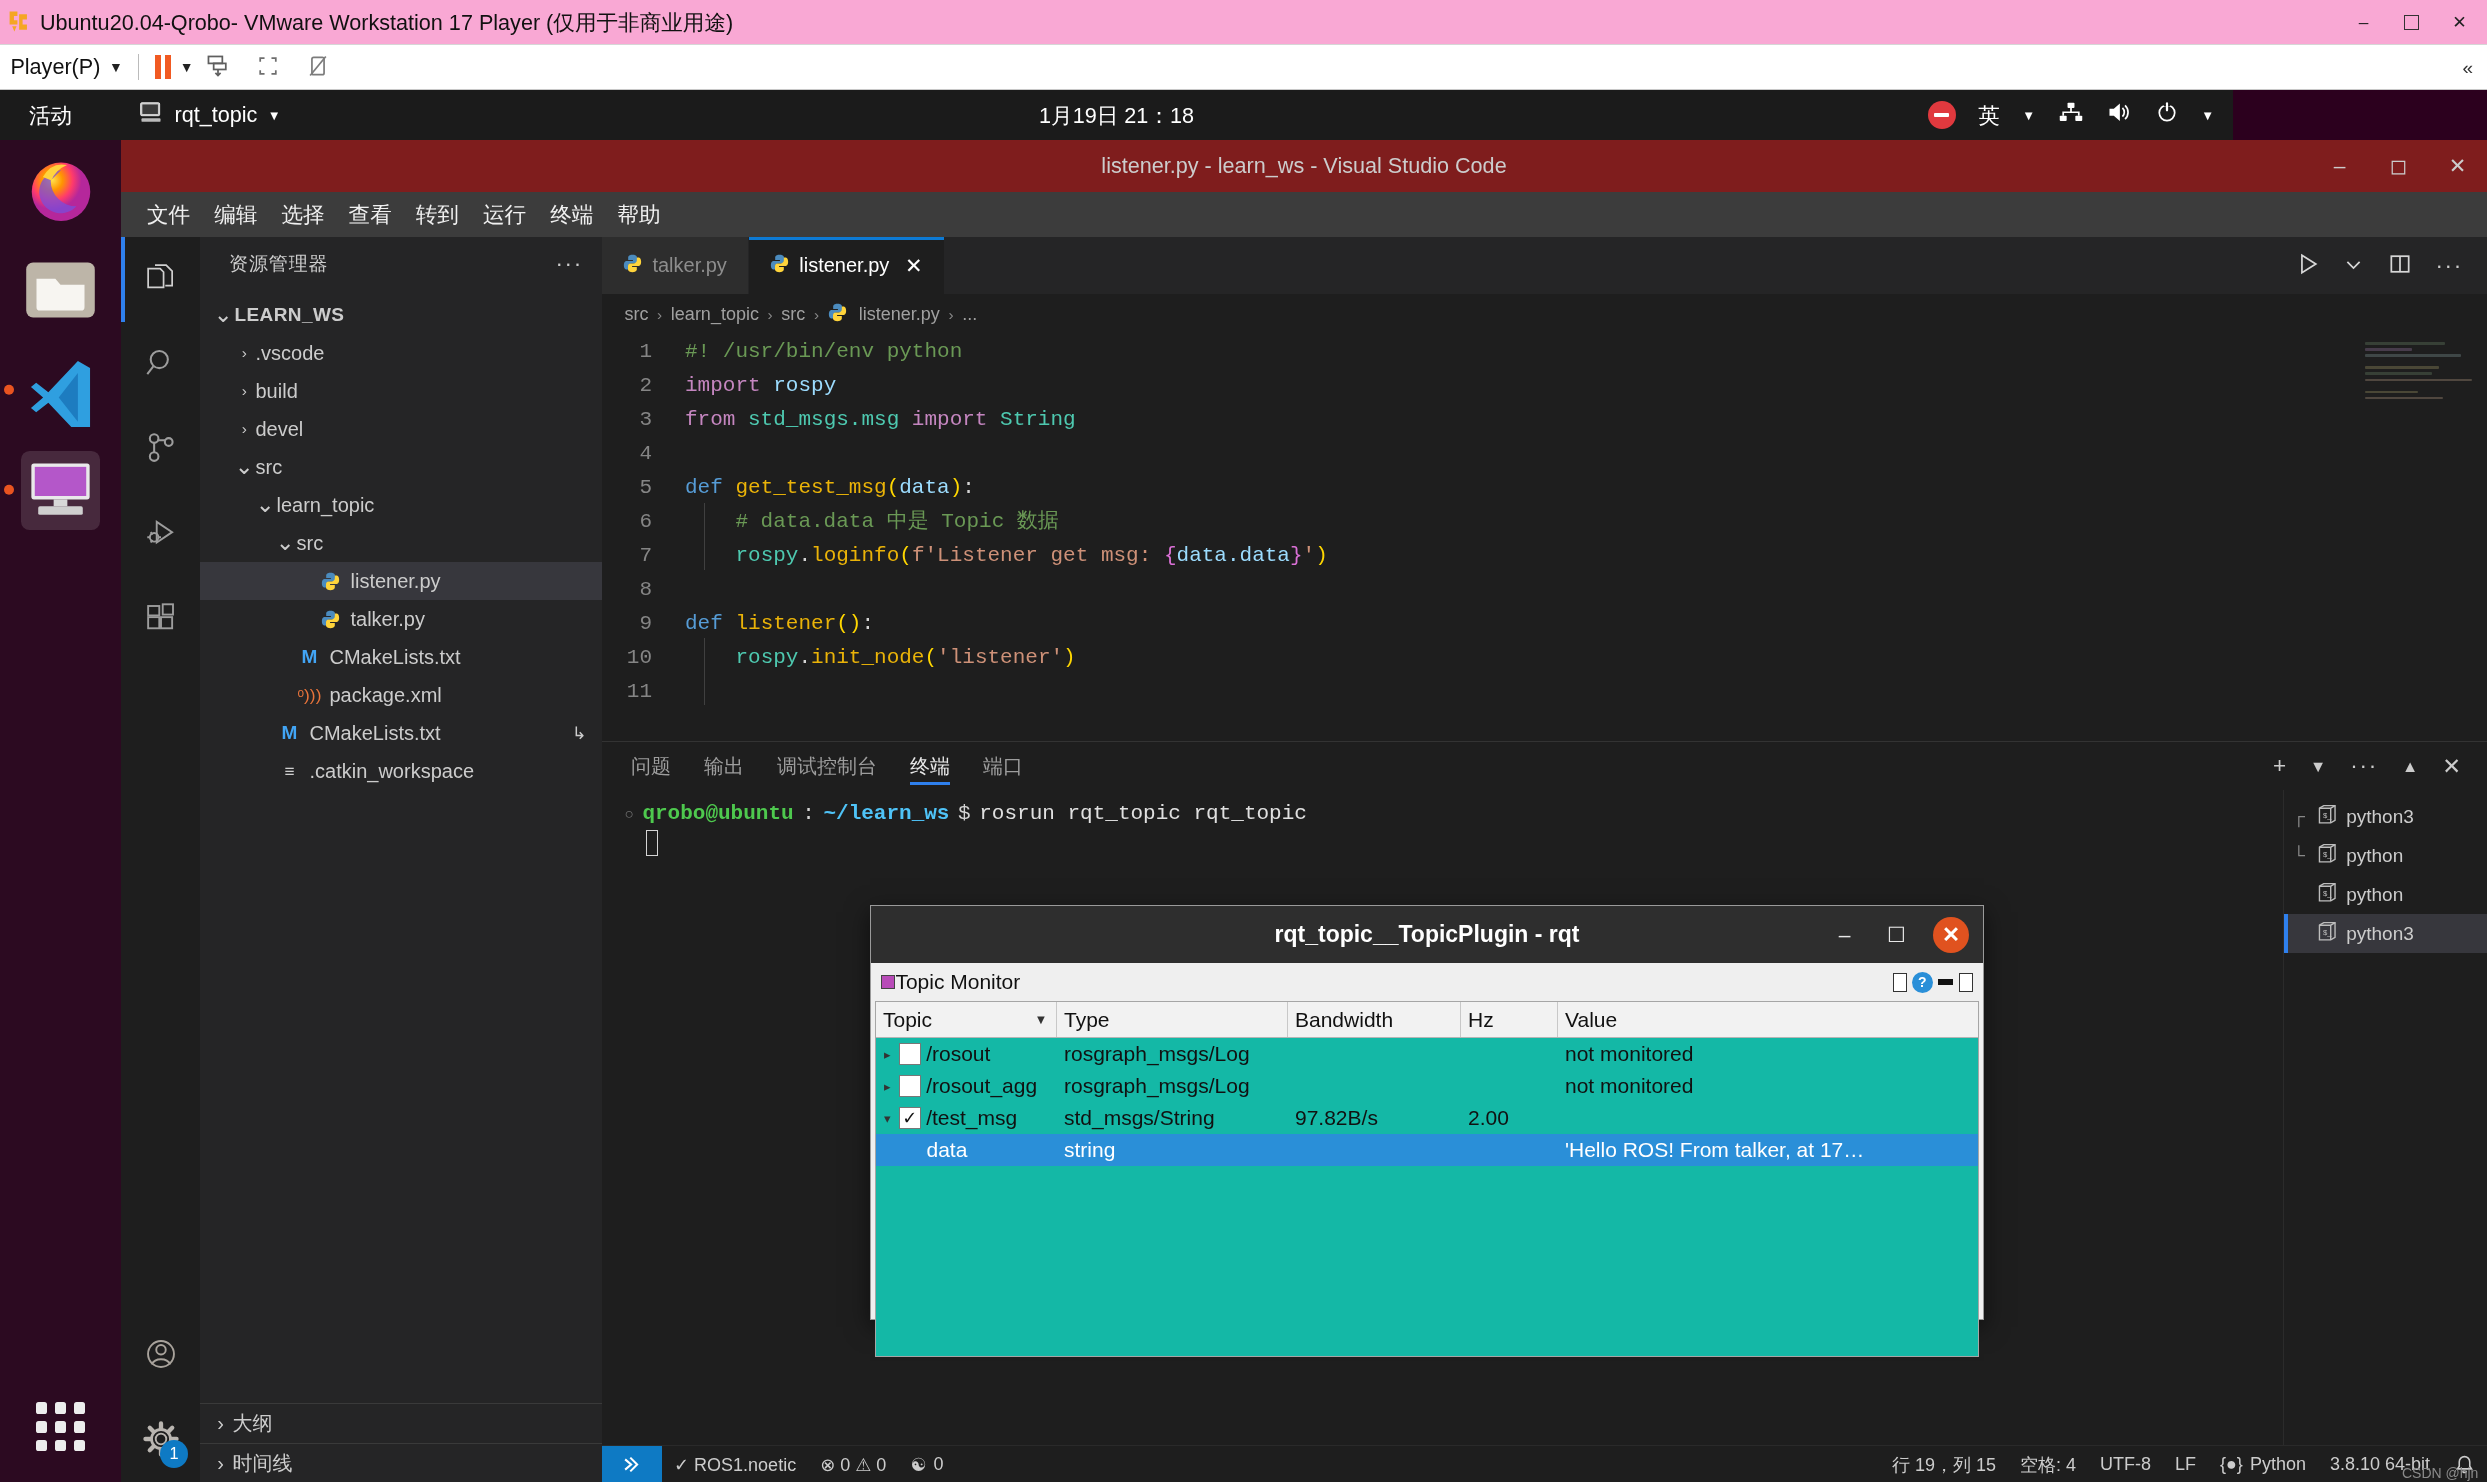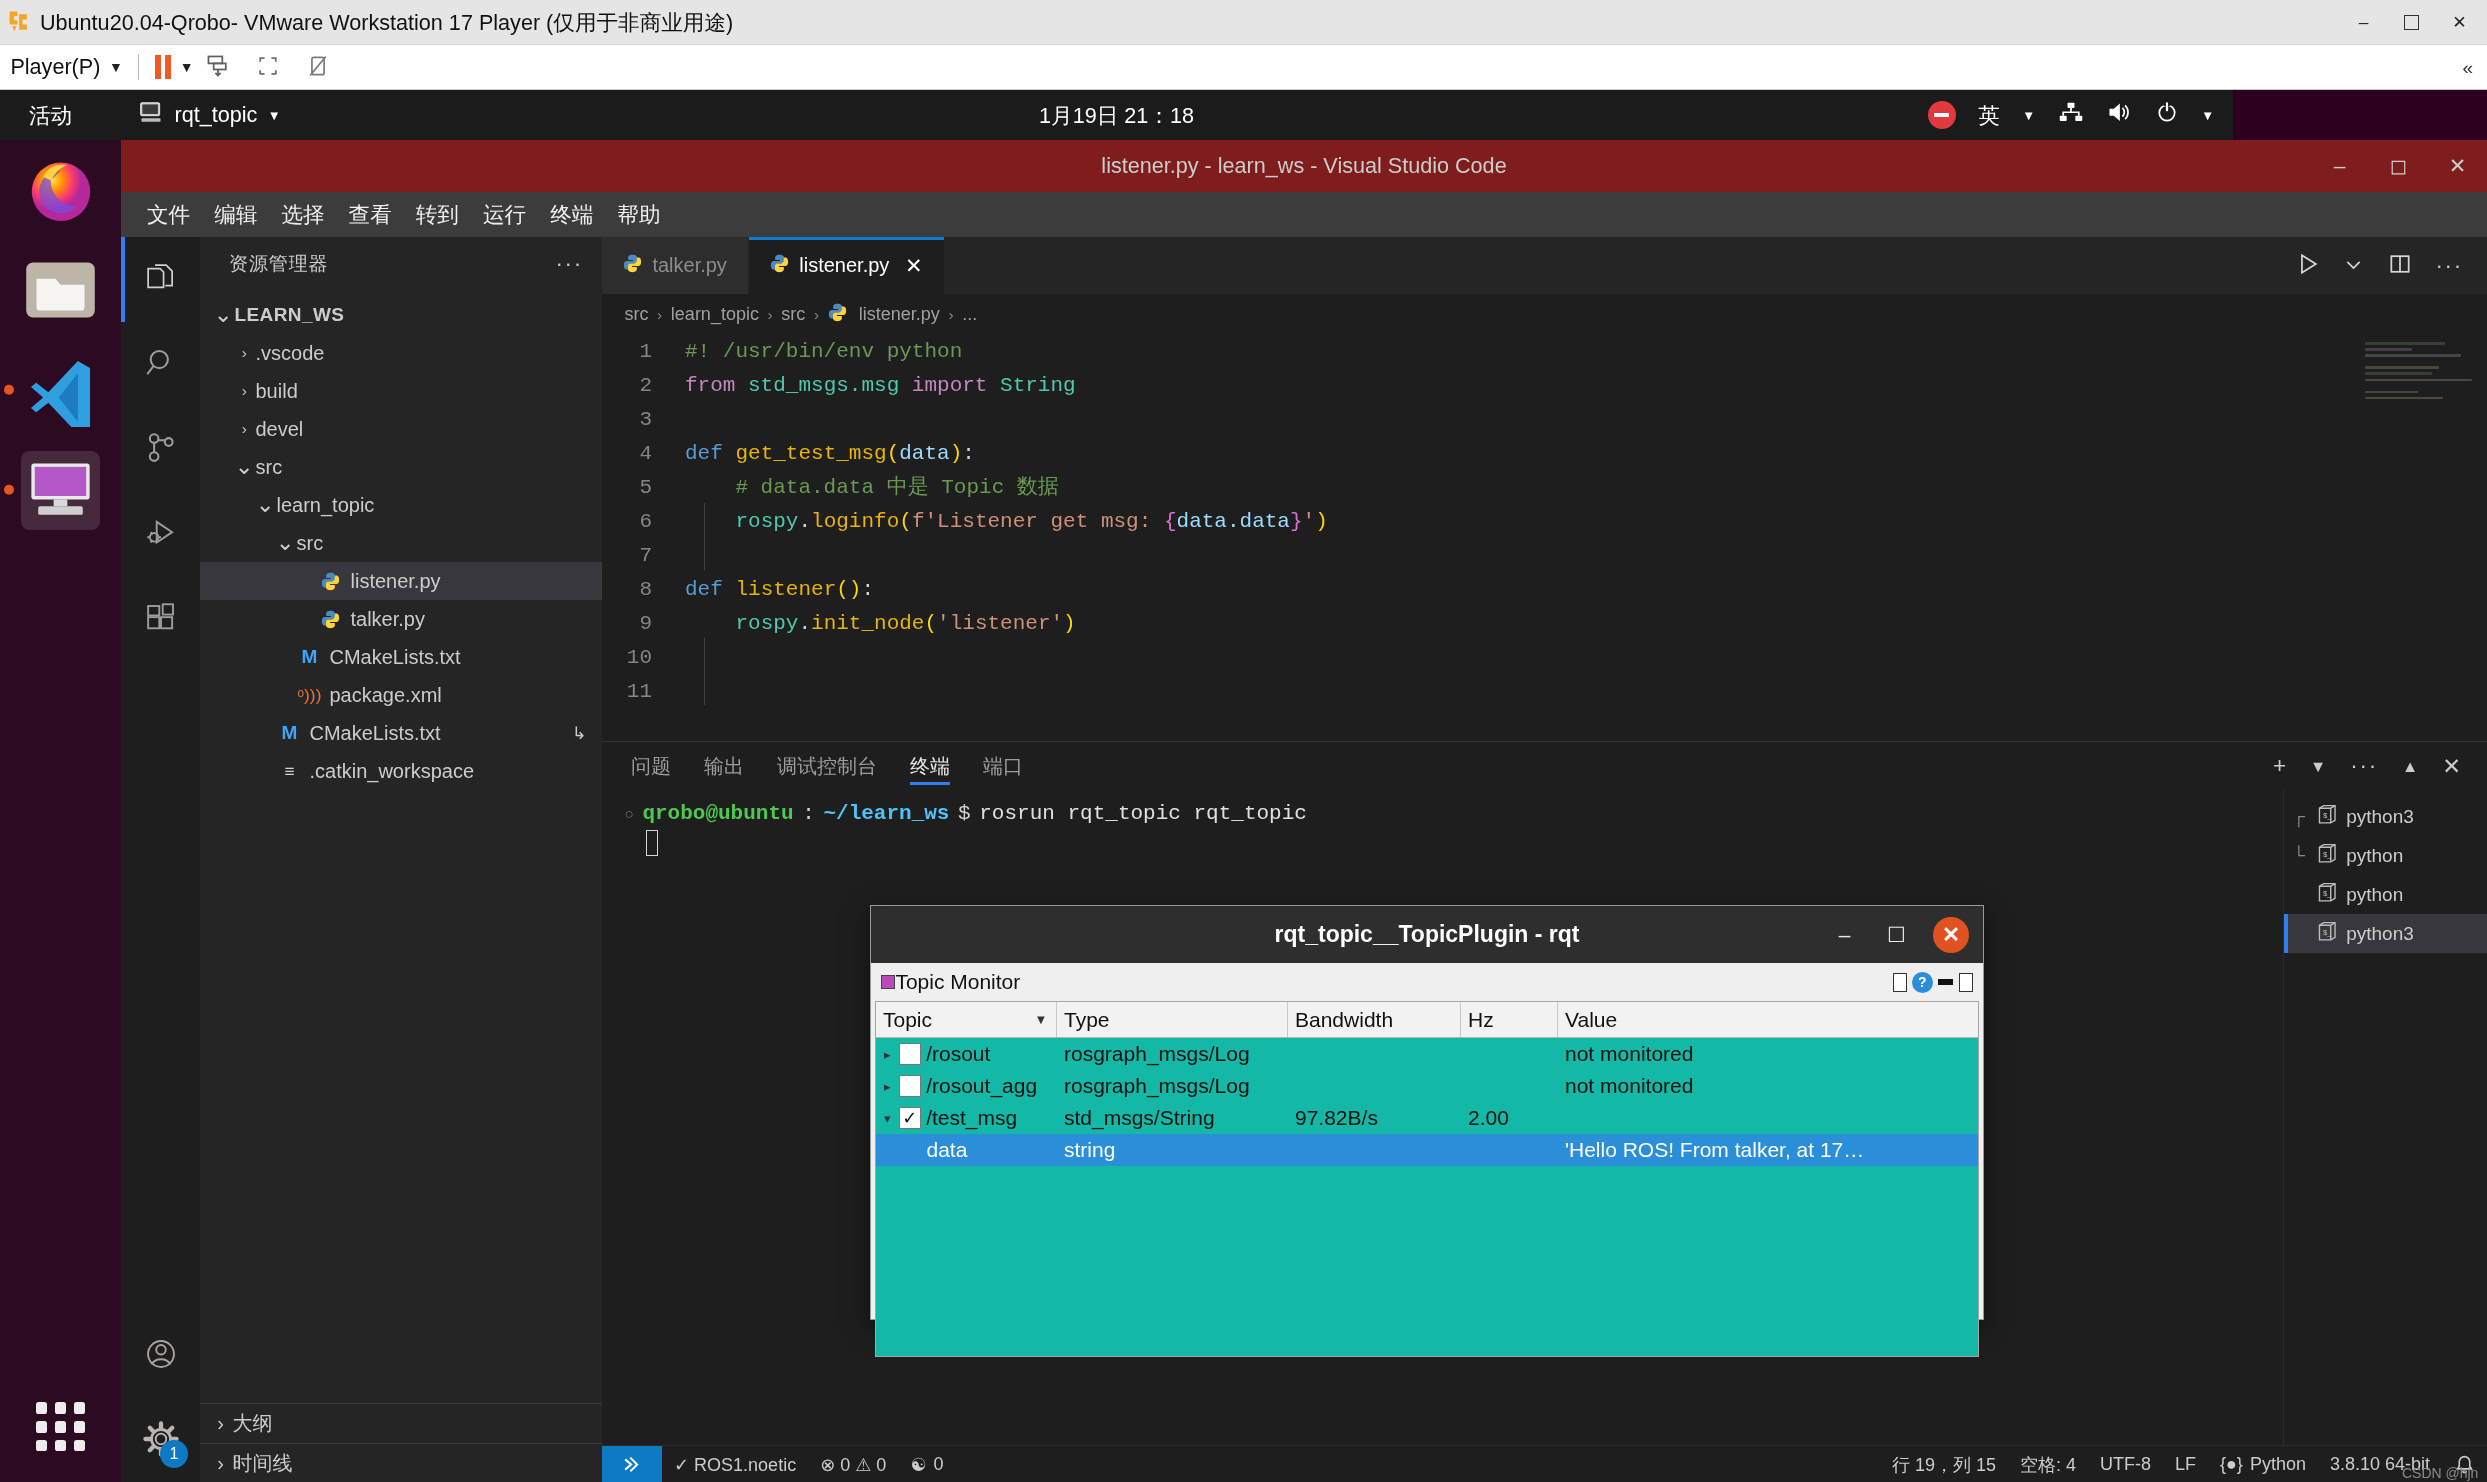--- a/index.html
+++ b/index.html
@@ -7,21 +7,21 @@
     width: 2487px; height: 1483px;
     background: #1e1e1e;
     font-family: "Liberation Sans", sans-serif;
     overflow: hidden;
   }
   .root { position: relative; width: 2487px; height: 1483px; }
 
   
   .vm-title {
     position: absolute; left: 0; top: 0; width: 2487px; height: 45px;
-    background: #e5e5e5; display: flex; align-items: center;
+    background: #f9a8d4; display: flex; align-items: center;
     border-bottom: 0.9px solid #d6d6d6;
   }
   .vm-logo { width: 26px; height: 26px; margin-left: 7px; margin-right: 7px; position: relative; flex: none; }
   .vm-logo svg { display:block; }
   .vm-title-text { font-size: 21.6px; color: #111; white-space: nowrap; }
   .vm-wbtns { position: absolute; right: 3.5px; top: 0; height: 45px; display: flex; align-items: center; gap: 0px; }
   .vm-wbtn { width: 48px; height: 35px; display: flex; align-items: center; justify-content: center; color: #222; font-size: 17.3px; }
   .vm-wbtn.sq { border: none; }
   .vm-wbtn-box { width:15.5px;height:15.5px;border:1.7px solid #333; }
 
@@ -639,20 +639,21 @@
                   <div>5</div>
                   <div>6</div>
                   <div>7</div>
                   <div>8</div>
                   <div>9</div>
                   <div>10</div>
                   <div>11</div>
                 </div>
                 <div class="code-lines">
                   <div class="cl"><span class="t-com">#! /usr/bin/env python</span></div>
+                  <div class="cl"><span class="t-kw">import </span><span class="t-var">rospy</span></div>
                   <div class="cl"><span class="t-kw">from </span><span class="t-cls">std_msgs.msg </span><span class="t-kw">import </span><span class="t-cls">String</span></div>
                   <div class="cl">&nbsp;</div>
                   <div class="cl"><span class="t-def">def </span><span class="t-fn">get_test_msg</span><span class="t-br1">(</span><span class="t-var">data</span><span class="t-br1">)</span><span class="t-plain">:</span></div>
                   <div class="cl"><span class="t-com">    # data.data 中是 Topic 数据</span></div>
                   <div class="cl"><span class="t-plain">    </span><span class="t-cls">rospy</span><span class="t-plain">.</span><span class="t-fn">loginfo</span><span class="t-br1">(</span><span class="t-str">f'Listener get msg: </span><span class="t-br2">{</span><span class="t-var">data.data</span><span class="t-br2">}</span><span class="t-str">'</span><span class="t-br1">)</span></div>
                   <div class="cl">&nbsp;</div>
                   <div class="cl"><span class="t-def">def </span><span class="t-fn">listener</span><span class="t-br1">(</span><span class="t-br1">)</span><span class="t-plain">:</span></div>
                   <div class="cl"><span class="t-plain">    </span><span class="t-cls">rospy</span><span class="t-plain">.</span><span class="t-fn">init_node</span><span class="t-br1">(</span><span class="t-str">'listener'</span><span class="t-br1">)</span></div>
                   <div class="cl">&nbsp;</div>
                   <div class="ind-guide" style="top: 168px; height: 67px; left: 38px;"></div>

